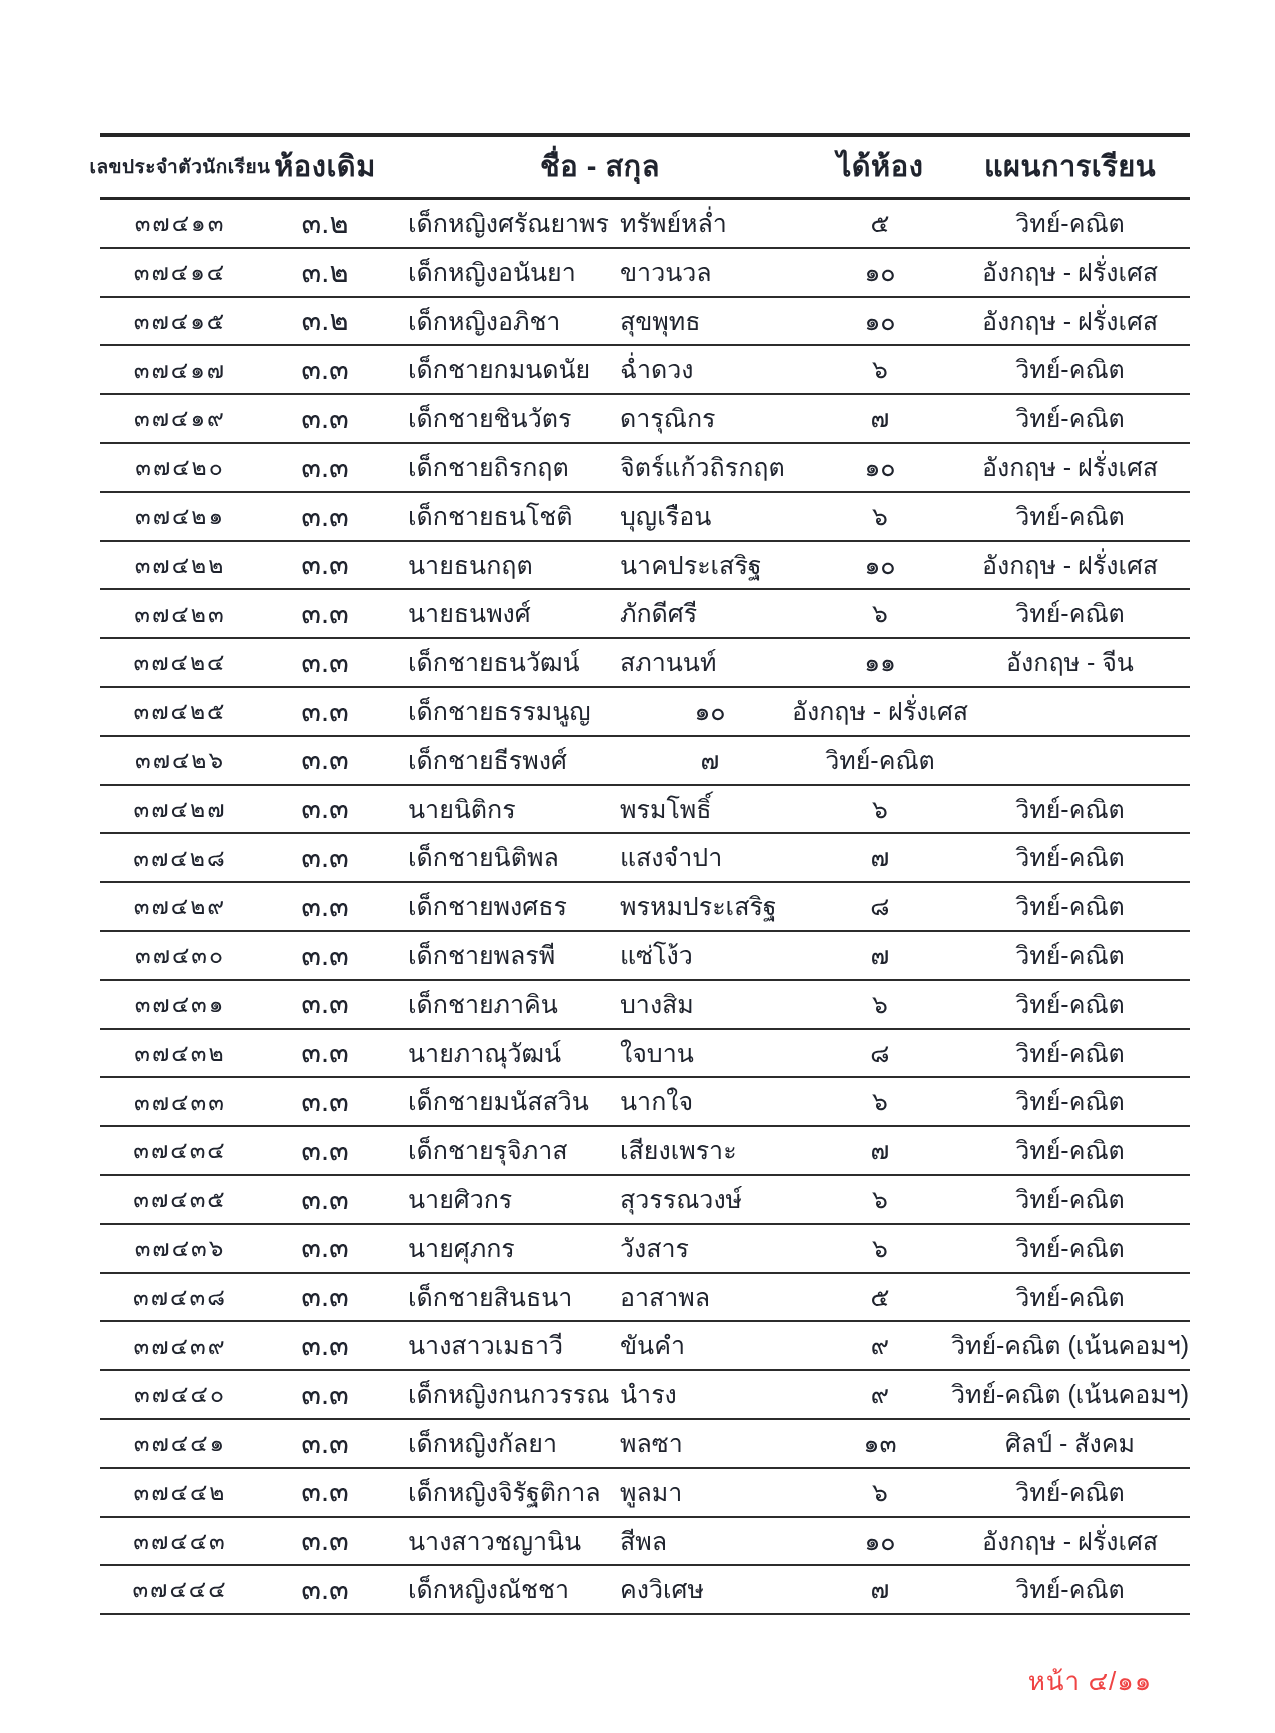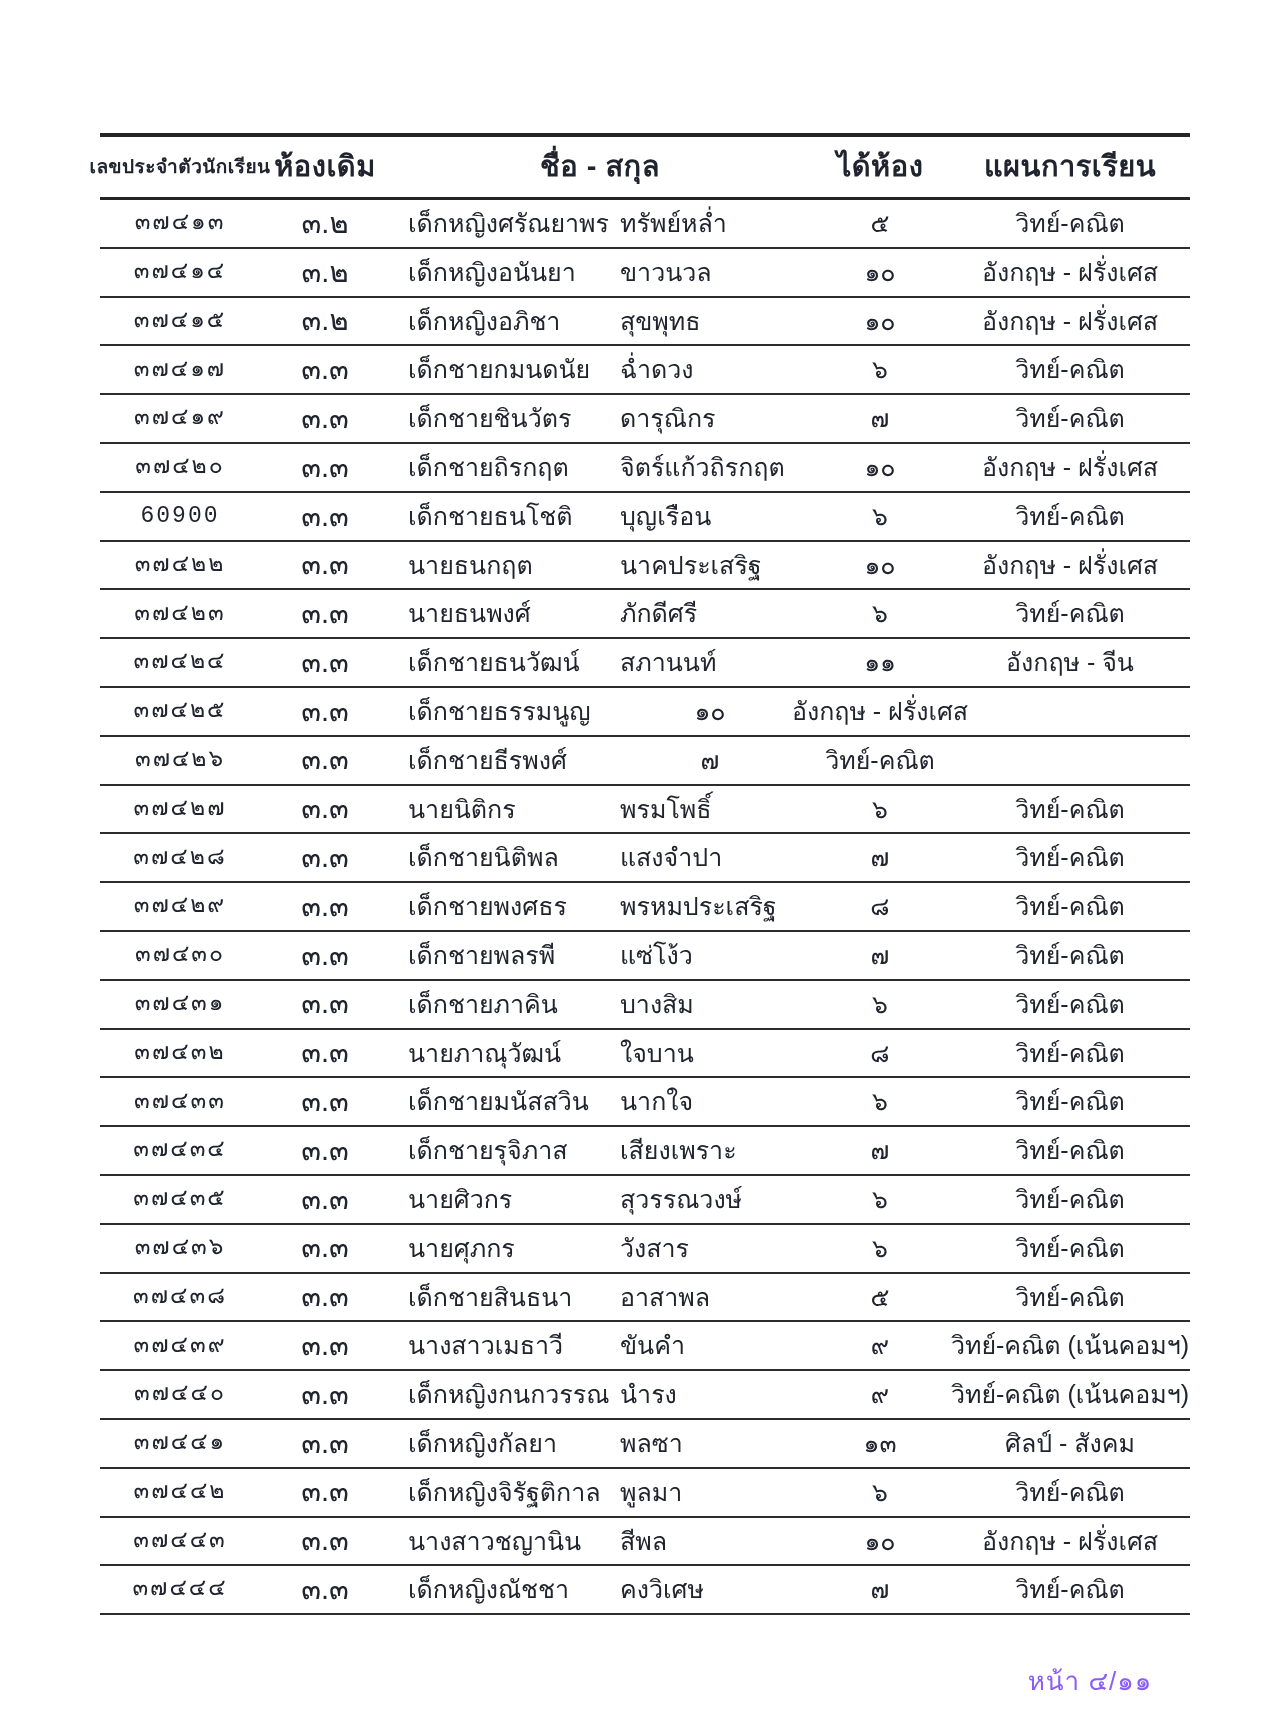--- a/index.html
+++ b/index.html
@@ -54,32 +54,32 @@
     align-items: center;
     justify-content: center;
     font-size: 25px;
     line-height: 1.15;
     white-space: nowrap;
     overflow: visible;
   }
   .cell.left {
     justify-content: flex-start;
   }
-  .col-id { font-size: 23px; letter-spacing: 2px; font-family: Liberation Mono, monospace; }
+  .col-id { font-size: 23px; letter-spacing: 2px; }
   .col-room { font-size: 29px; }
   .col-first { padding-left: 18px; }
   .col-last { padding-left: 10px; }
   .footer {
     position: absolute;
     left: 990px;
     top: 1660px;
     width: 200px;
     text-align: center;
     font-size: 26px;
-    color: #8b5cf6;
+    color: #ef4444;
     letter-spacing: 1px;
   }
 </style>
 </head>
 <body>
 
 <div class="page">
 
   <div class="doc-table">
 
@@ -140,21 +140,21 @@
   <div class="row">
     <div class="cell col-id">๓๗๔๒๐</div>
     <div class="cell col-room">๓.๓</div>
     <div class="cell left col-first">เด็กชายถิรกฤต</div>
     <div class="cell left col-last">จิตร์แก้วถิรกฤต</div>
     <div class="cell col-got">๑๐</div>
     <div class="cell col-plan">อังกฤษ - ฝรั่งเศส</div>
   </div>
 
   <div class="row">
-    <div class="cell col-id">60900</div>
+    <div class="cell col-id">๓๗๔๒๑</div>
     <div class="cell col-room">๓.๓</div>
     <div class="cell left col-first">เด็กชายธนโชติ</div>
     <div class="cell left col-last">บุญเรือน</div>
     <div class="cell col-got">๖</div>
     <div class="cell col-plan">วิทย์-คณิต</div>
   </div>
 
   <div class="row">
     <div class="cell col-id">๓๗๔๒๒</div>
     <div class="cell col-room">๓.๓</div>

